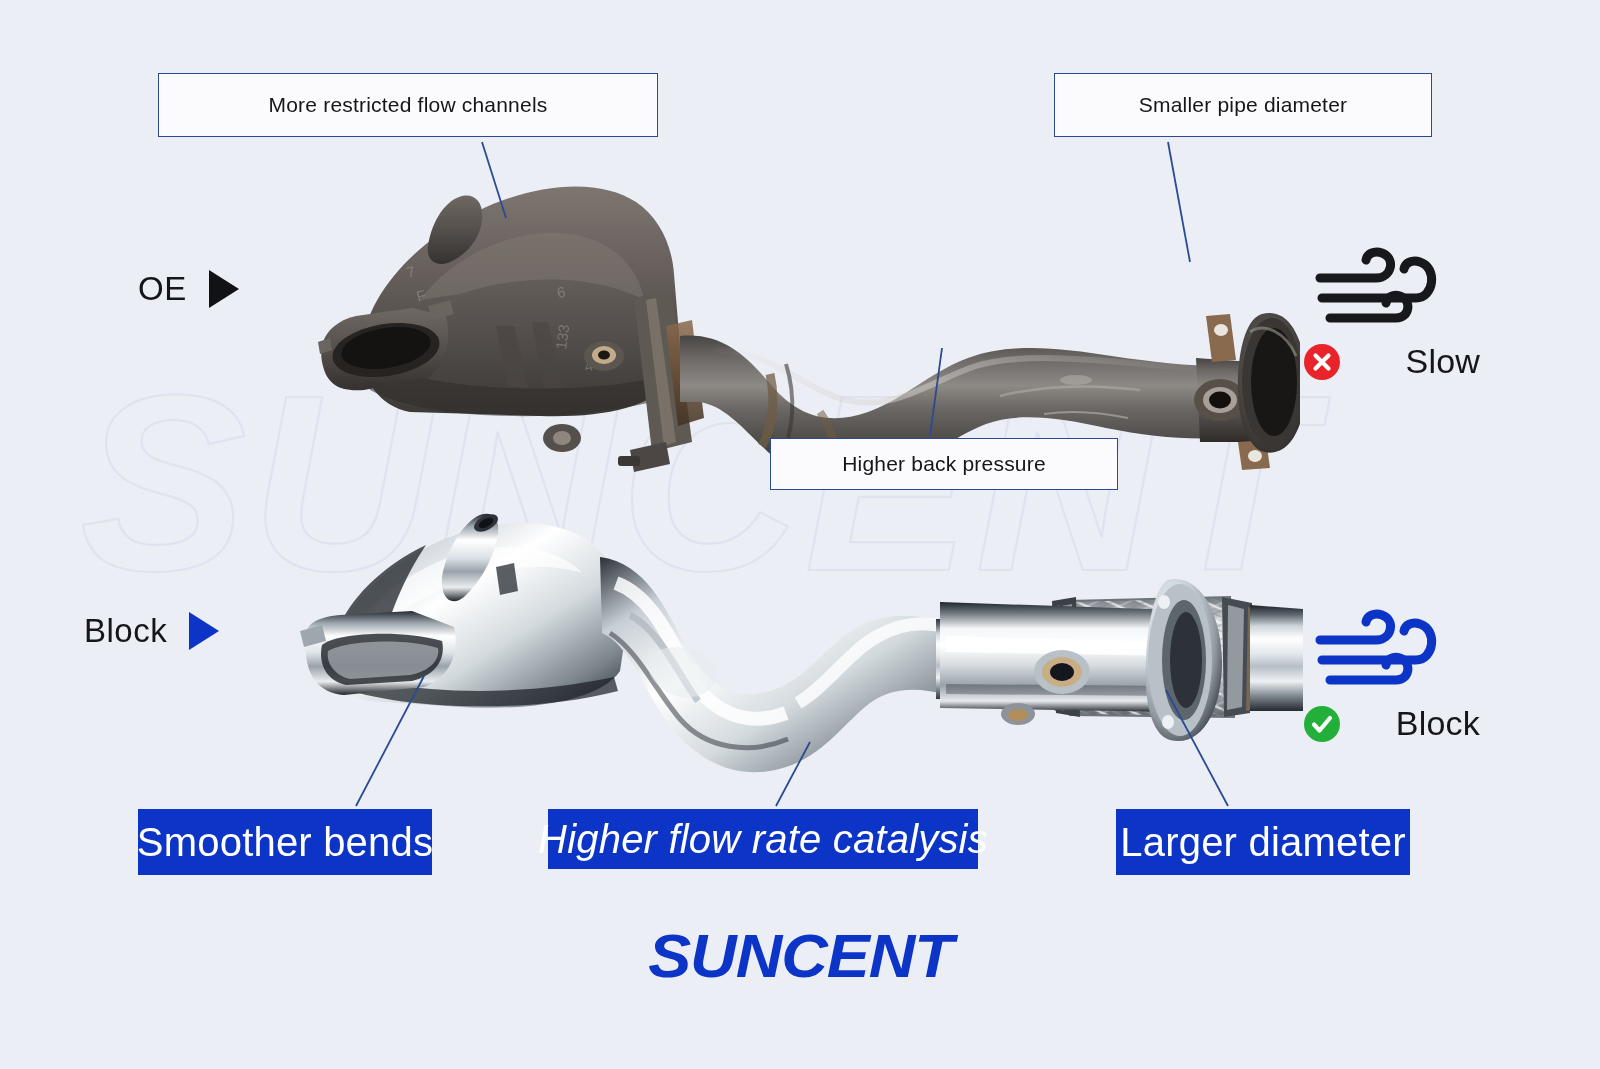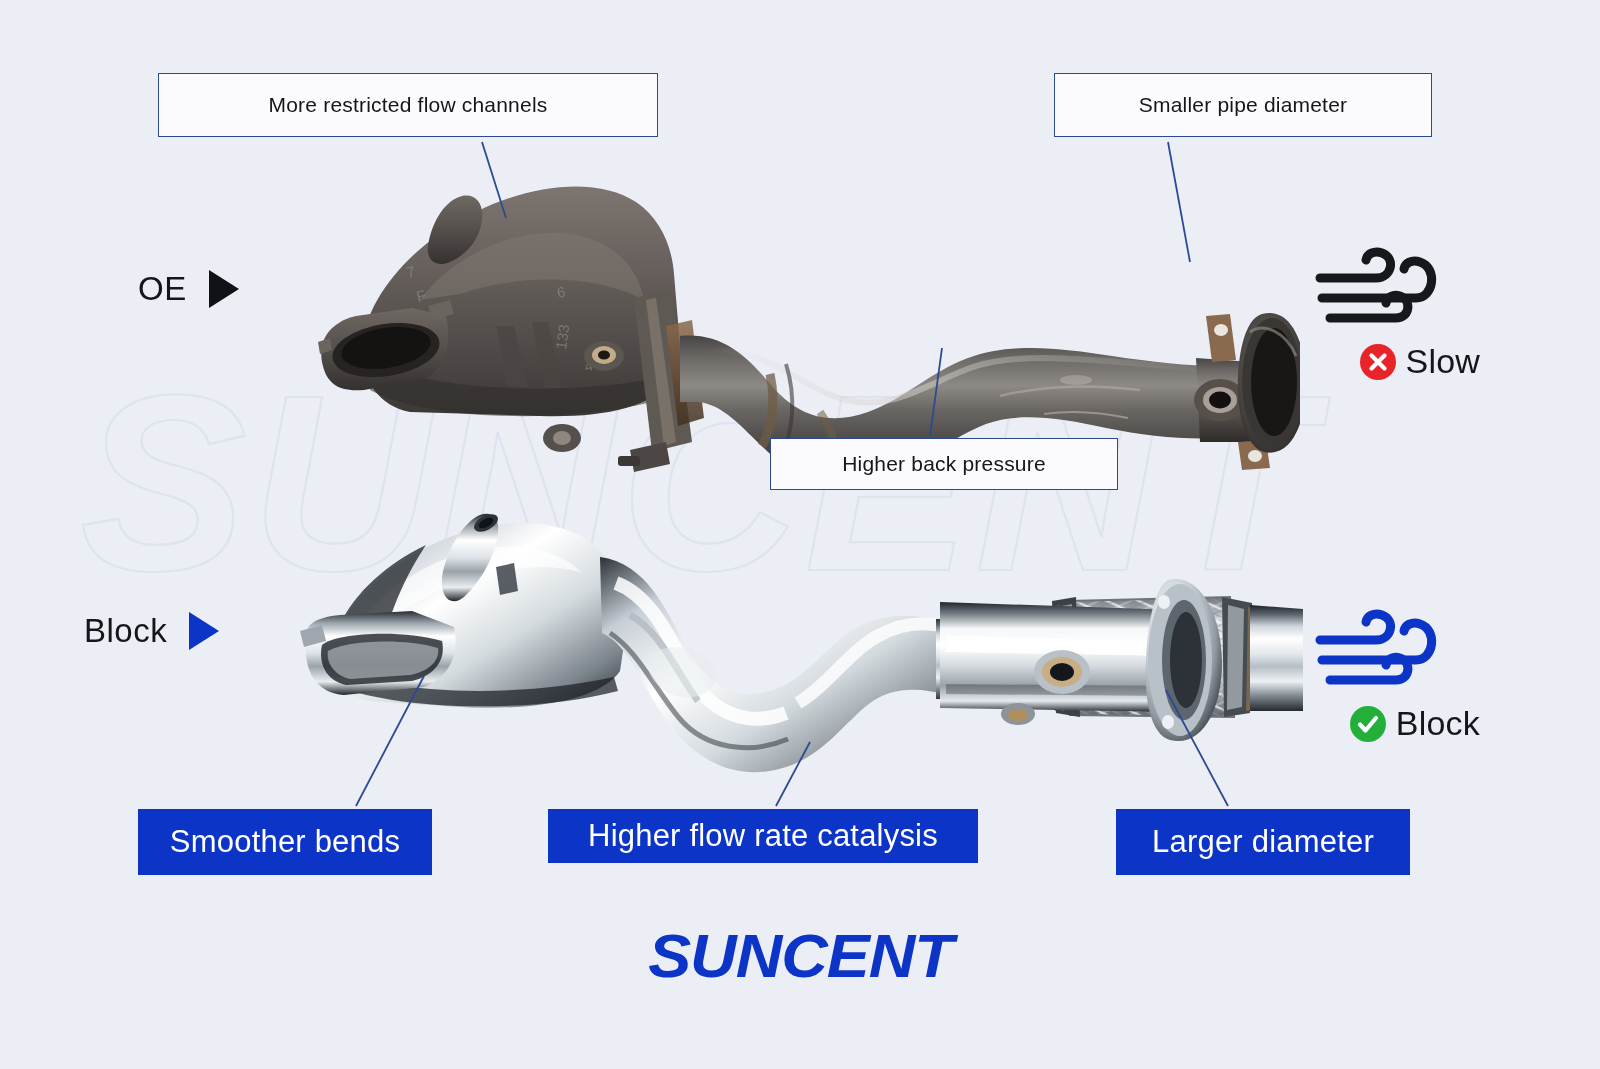--- a/index.html
+++ b/index.html
@@ -41,31 +41,31 @@
     background:#fbfbfd;
     border:1.6px solid #2b4a92;
     color:#15161a;
     font-size:21px;
     letter-spacing:.2px;
     padding:0 22px;
   }
   .callout-blue{
     background:#0c34c6;
     color:#ffffff;
-    font-size:31px;
+    font-size:40px;
     letter-spacing:.2px;
     padding:0 26px;
     border:none;
   }
 
   #co-restricted{left:158px;top:73px;width:500px;height:64px;}
   #co-smaller{left:1054px;top:73px;width:378px;height:64px;}
   #co-backpressure{left:770px;top:438px;width:348px;height:52px;}
   #co-smoother{left:138px;top:809px;width:294px;height:66px;}
-  #co-flowrate{left:548px;top:809px;width:430px;height:54px;}
+  #co-flowrate{left:548px;top:809px;width:430px;height:60px;font-style:italic;}
   #co-larger{left:1116px;top:809px;width:294px;height:66px;align-items:center;}
 
   
   #leaders{position:absolute;left:0;top:0;width:1600px;height:1069px;pointer-events:none;}
 
   
   .rowlabel{
     position:absolute;display:flex;align-items:center;gap:22px;
     font-size:33px;color:#15161a;letter-spacing:.5px;
   }
@@ -75,21 +75,21 @@
   .tri-dark{border-left:30px solid #111216;}
   .tri-blue{border-left:30px solid #0c34c6;}
 
   
   .verdict{position:absolute;width:190px;}
   #verdict-slow{left:1290px;top:238px;}
   #verdict-block{left:1290px;top:600px;}
   .wind{display:block;margin:0 auto;}
   .verdict-row{
     display:flex;align-items:center;gap:10px;
-    margin-top:12px;justify-content:flex-end;padding-left:14px;
+    margin-top:12px;justify-content:space-between;padding-left:14px;
   }
   .badge{width:36px;height:36px;border-radius:50%;flex:0 0 36px;position:relative;}
   .badge-bad{background:#e8232a;}
   .badge-good{background:#22b03b;}
   .verdict-text{font-size:34px;color:#15161a;letter-spacing:.2px;}
 
   
   #brand{
     position:absolute;left:0;top:920px;width:1600px;text-align:center;
   }

